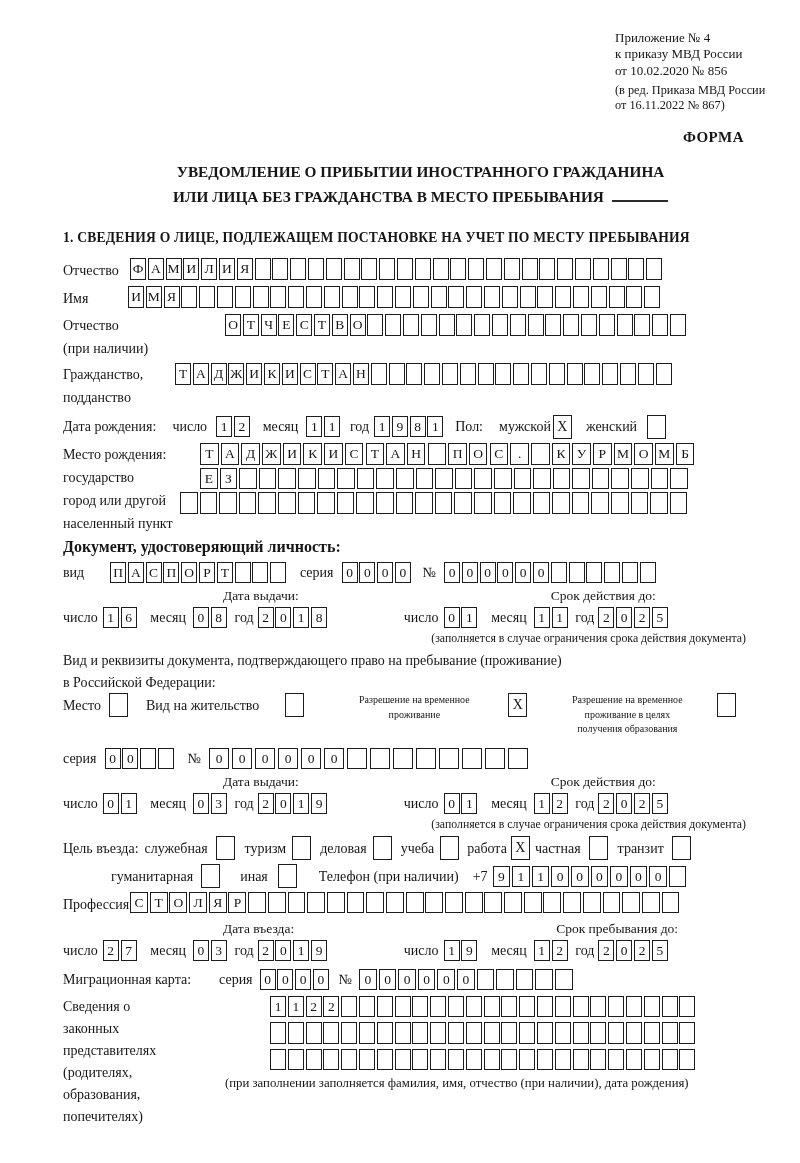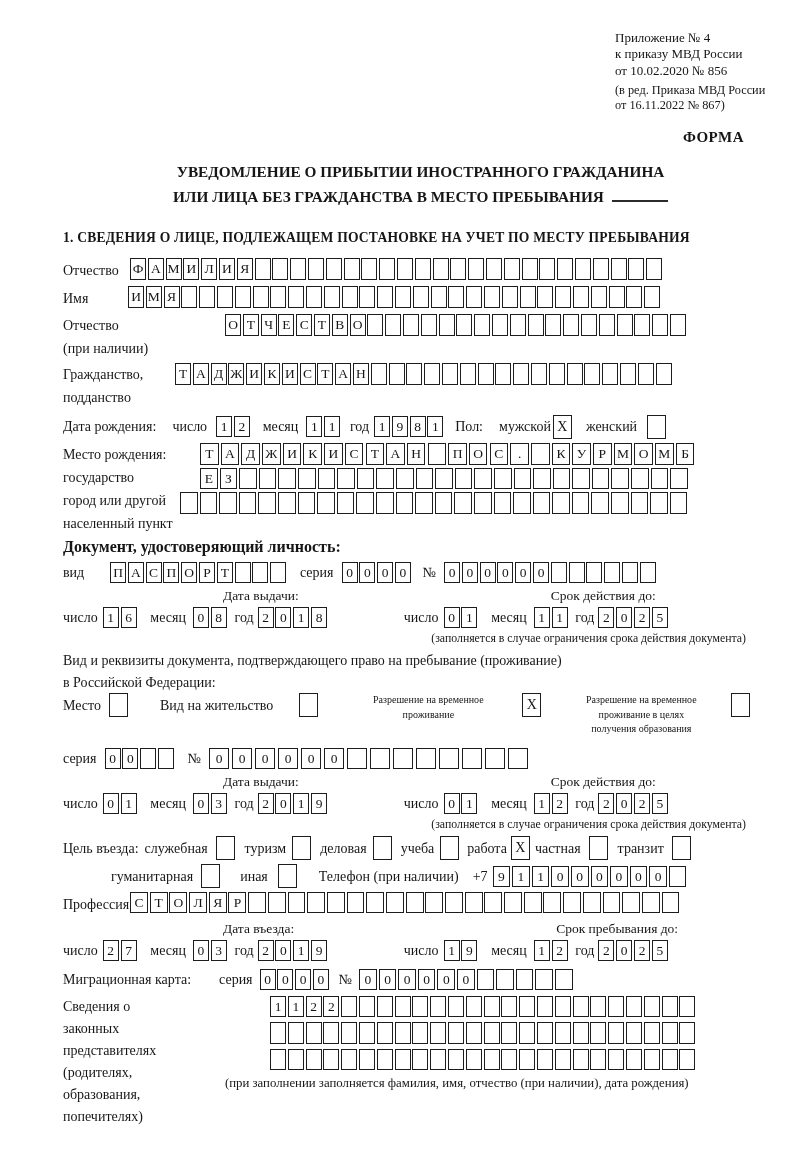--- a/index.html
+++ b/index.html
@@ -410,21 +410,21 @@
   <div class="note-r">(заполняется в случае ограничения срока действия документа)</div>
 
   <div class="par">
     <div>Вид и реквизиты документа, подтверждающего право на пребывание (проживание)</div>
     <div>в Российской Федерации:</div>
   </div>
 
   <div class="frow" style="margin-top:0">
     <span class="lbl">Место</span>
     <span class="cbox" style="margin-left:8px"></span>
-    <span class="lbl" style="margin-left:32px">Вид на жительство</span>
+    <span class="lbl" style="margin-left:18px">Вид на жительство</span>
     <span class="cbox" style="margin-left:26px"></span>
     <div class="ctext" style="margin-left:22px; width:176px">
       <div>Разрешение на временное</div>
       <div>проживание</div>
     </div>
     <span class="cbox" style="margin-left:6px">X</span>
     <div class="ctext" style="margin-left:16px; width:168px">
       <div>Разрешение на временное</div>
       <div>проживание в целях</div>
       <div>получения образования</div>

